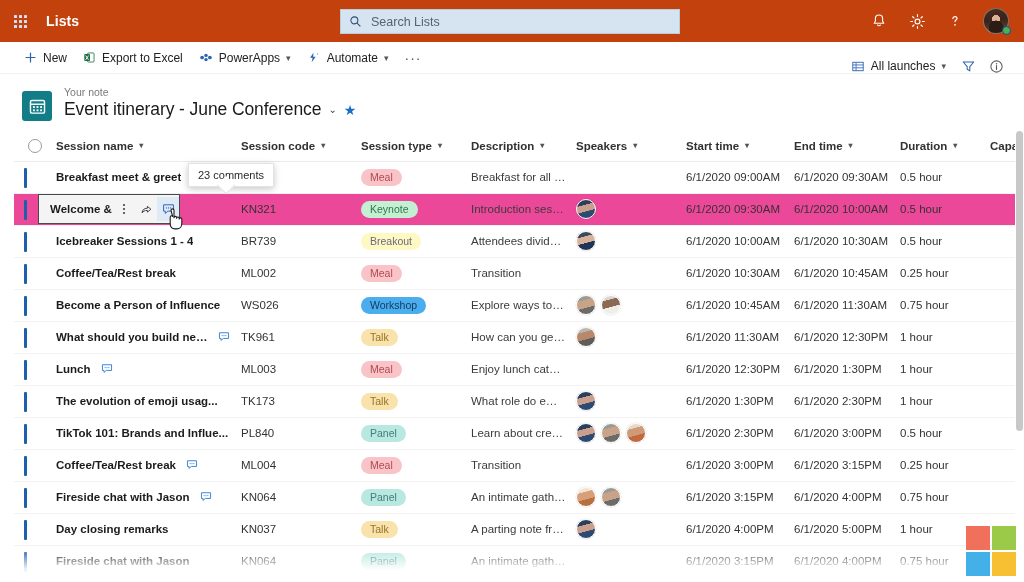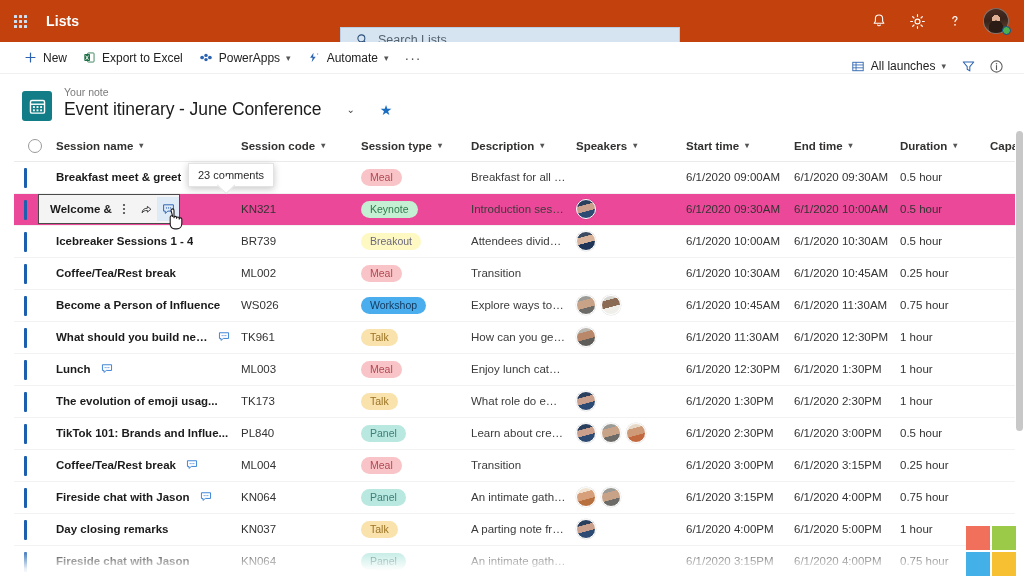--- a/index.html
+++ b/index.html
@@ -29,23 +29,22 @@
   }
   .waffle-grid i{ background:#cfe0f3; width:3px; height:3px; border-radius:0.5px; display:block;}
   .suite-title{
     color:#ffffff; font-size:14px; font-weight:600;
     margin-left:6px; letter-spacing:.1px;
   }
   .searchbox{
     position:absolute; left:340px; top:9px;
     width:340px; height:25px;
     background:#d6e3f0; border:1px solid #b9cde2;
-    display:flex; align-items:center; padding:0 15px;
+    display:flex; align-items:center; padding:0 8px;
     cursor:text;
-    margin-top:18px;
   }
   .searchbox .mag{
     width:13px;height:13px;margin-right:7px;flex:none;display:block;
   }
   .searchbox input{
     border:0;background:transparent;outline:none;
     font-family:"Liberation Sans",sans-serif;
     font-size:12.5px; color:#4a5a6a; width:100%;
   }
   .searchbox input::placeholder{ color:#55636f; opacity:1; }
@@ -102,21 +101,21 @@
   .listhdr{
     display:flex; align-items:flex-start;
     padding:12px 0 8px 22px; background:#ffffff;
   }
   .cal-icon{
     width:30px;height:30px;border-radius:3px;
     background:#127d86; flex:none; margin-right:12px; margin-top:5px;
     display:flex;align-items:center;justify-content:center;
   }
   .your-list{ font-size:10.5px; color:#7a7a7a; line-height:13px; }
-  .list-title-row{ display:flex; align-items:center; gap:25px; margin-top:0px;}
+  .list-title-row{ display:flex; align-items:center; gap:7px; margin-top:0px;}
   .list-title{
     font-size:17.5px; color:#1b1b1b; font-weight:400; letter-spacing:-.1px;
   }
   .title-chev{ color:#444; font-size:10px; cursor:pointer; }
   .star{ color:#1b6ec2; font-size:14px; cursor:pointer; }
 
   
   .grid-wrap{
     position:absolute; left:14px; right:0px; top:131px; bottom:0;
     overflow:hidden;

